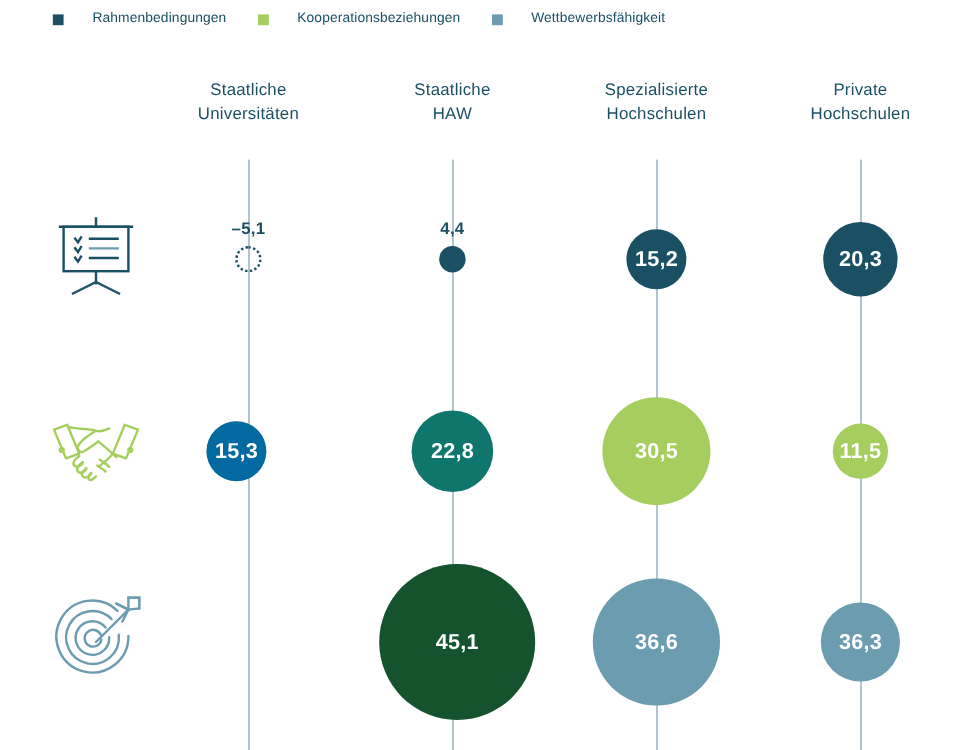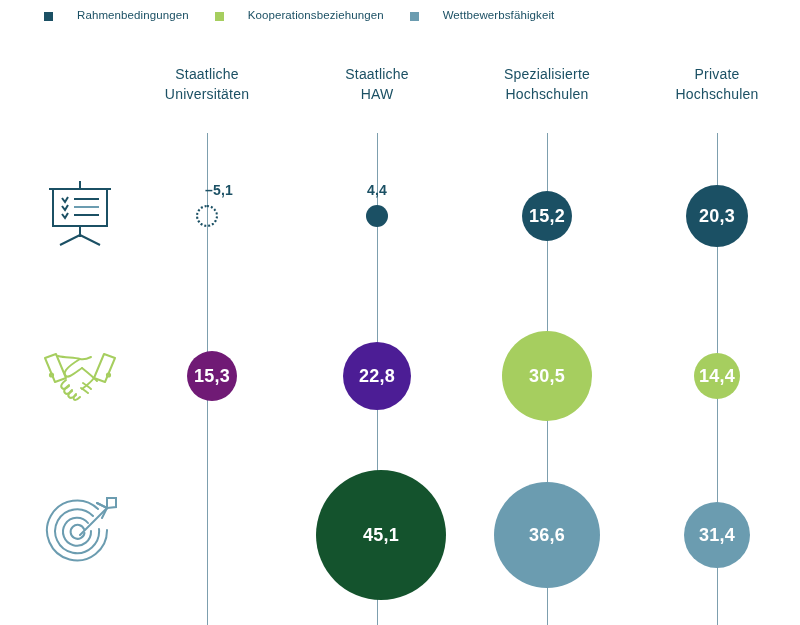--- a/index.html
+++ b/index.html
@@ -205,37 +205,37 @@
         <path d="M47 37 A7 7 0 1 0 47.5 41"></path>
         <line x1="43" y1="43" x2="70" y2="16"></line>
         <polyline points="60,11 70,16 70,6 79,6 79,15 70,16"></polyline>
         <path d="M70 6 L79 6 L79 15"></path>
         <path d="M60 11 L70 16 L65 26"></path>
       </g>
     </svg>
   </div>
 
   <div class="bubble empty" style="left:207px; top:216px; width:22px; height:22px;"></div>
-  <div class="bubble-ext-label" style="left:207px; top:190px;margin-left:12px;">–5,1</div>
+  <div class="bubble-ext-label" style="left:207px; top:190px;">–5,1</div>
 
   <div class="bubble" style="left:377px; top:216px; width:22px; height:22px; background:#1b5064;"></div>
   <div class="bubble-ext-label" style="left:377px; top:190px;">4,4</div>
 
   <div class="bubble" style="left:547px; top:216px; width:50px; height:50px; background:#1b5064;">15,2</div>
 
   <div class="bubble" style="left:717px; top:216px; width:62px; height:62px; background:#1b5064;">20,3</div>
 
-  <div class="bubble" style="left:212px; top:376px; width:50px; height:50px; background:#701a75;">15,3</div>
-
-  <div class="bubble" style="left:377px; top:376px; width:68px; height:68px; background:#4c1d95;">22,8</div>
+  <div class="bubble" style="left:197px; top:376px; width:50px; height:50px; background:#0369a1;">15,3</div>
+
+  <div class="bubble" style="left:377px; top:376px; width:68px; height:68px; background:#0f766e;">22,8</div>
 
   <div class="bubble" style="left:547px; top:376px; width:90px; height:90px; background:#a6ce5f;">30,5</div>
 
-  <div class="bubble" style="left:717px; top:376px; width:46px; height:46px; background:#a6ce5f;">14,4</div>
+  <div class="bubble" style="left:717px; top:376px; width:46px; height:46px; background:#a6ce5f;">11,5</div>
 
 
   <div class="bubble" style="left:381px; top:535px; width:130px; height:130px; background:#14532d;">45,1</div>
 
   <div class="bubble" style="left:547px; top:535px; width:106px; height:106px; background:#6b9cb0;text-align:center;">36,6</div>
 
-  <div class="bubble" style="left:717px; top:535px; width:66px; height:66px; background:#6b9cb0;">31,4</div>
+  <div class="bubble" style="left:717px; top:535px; width:66px; height:66px; background:#6b9cb0;">36,3</div>
 
 </div>
 
 </body></html>

